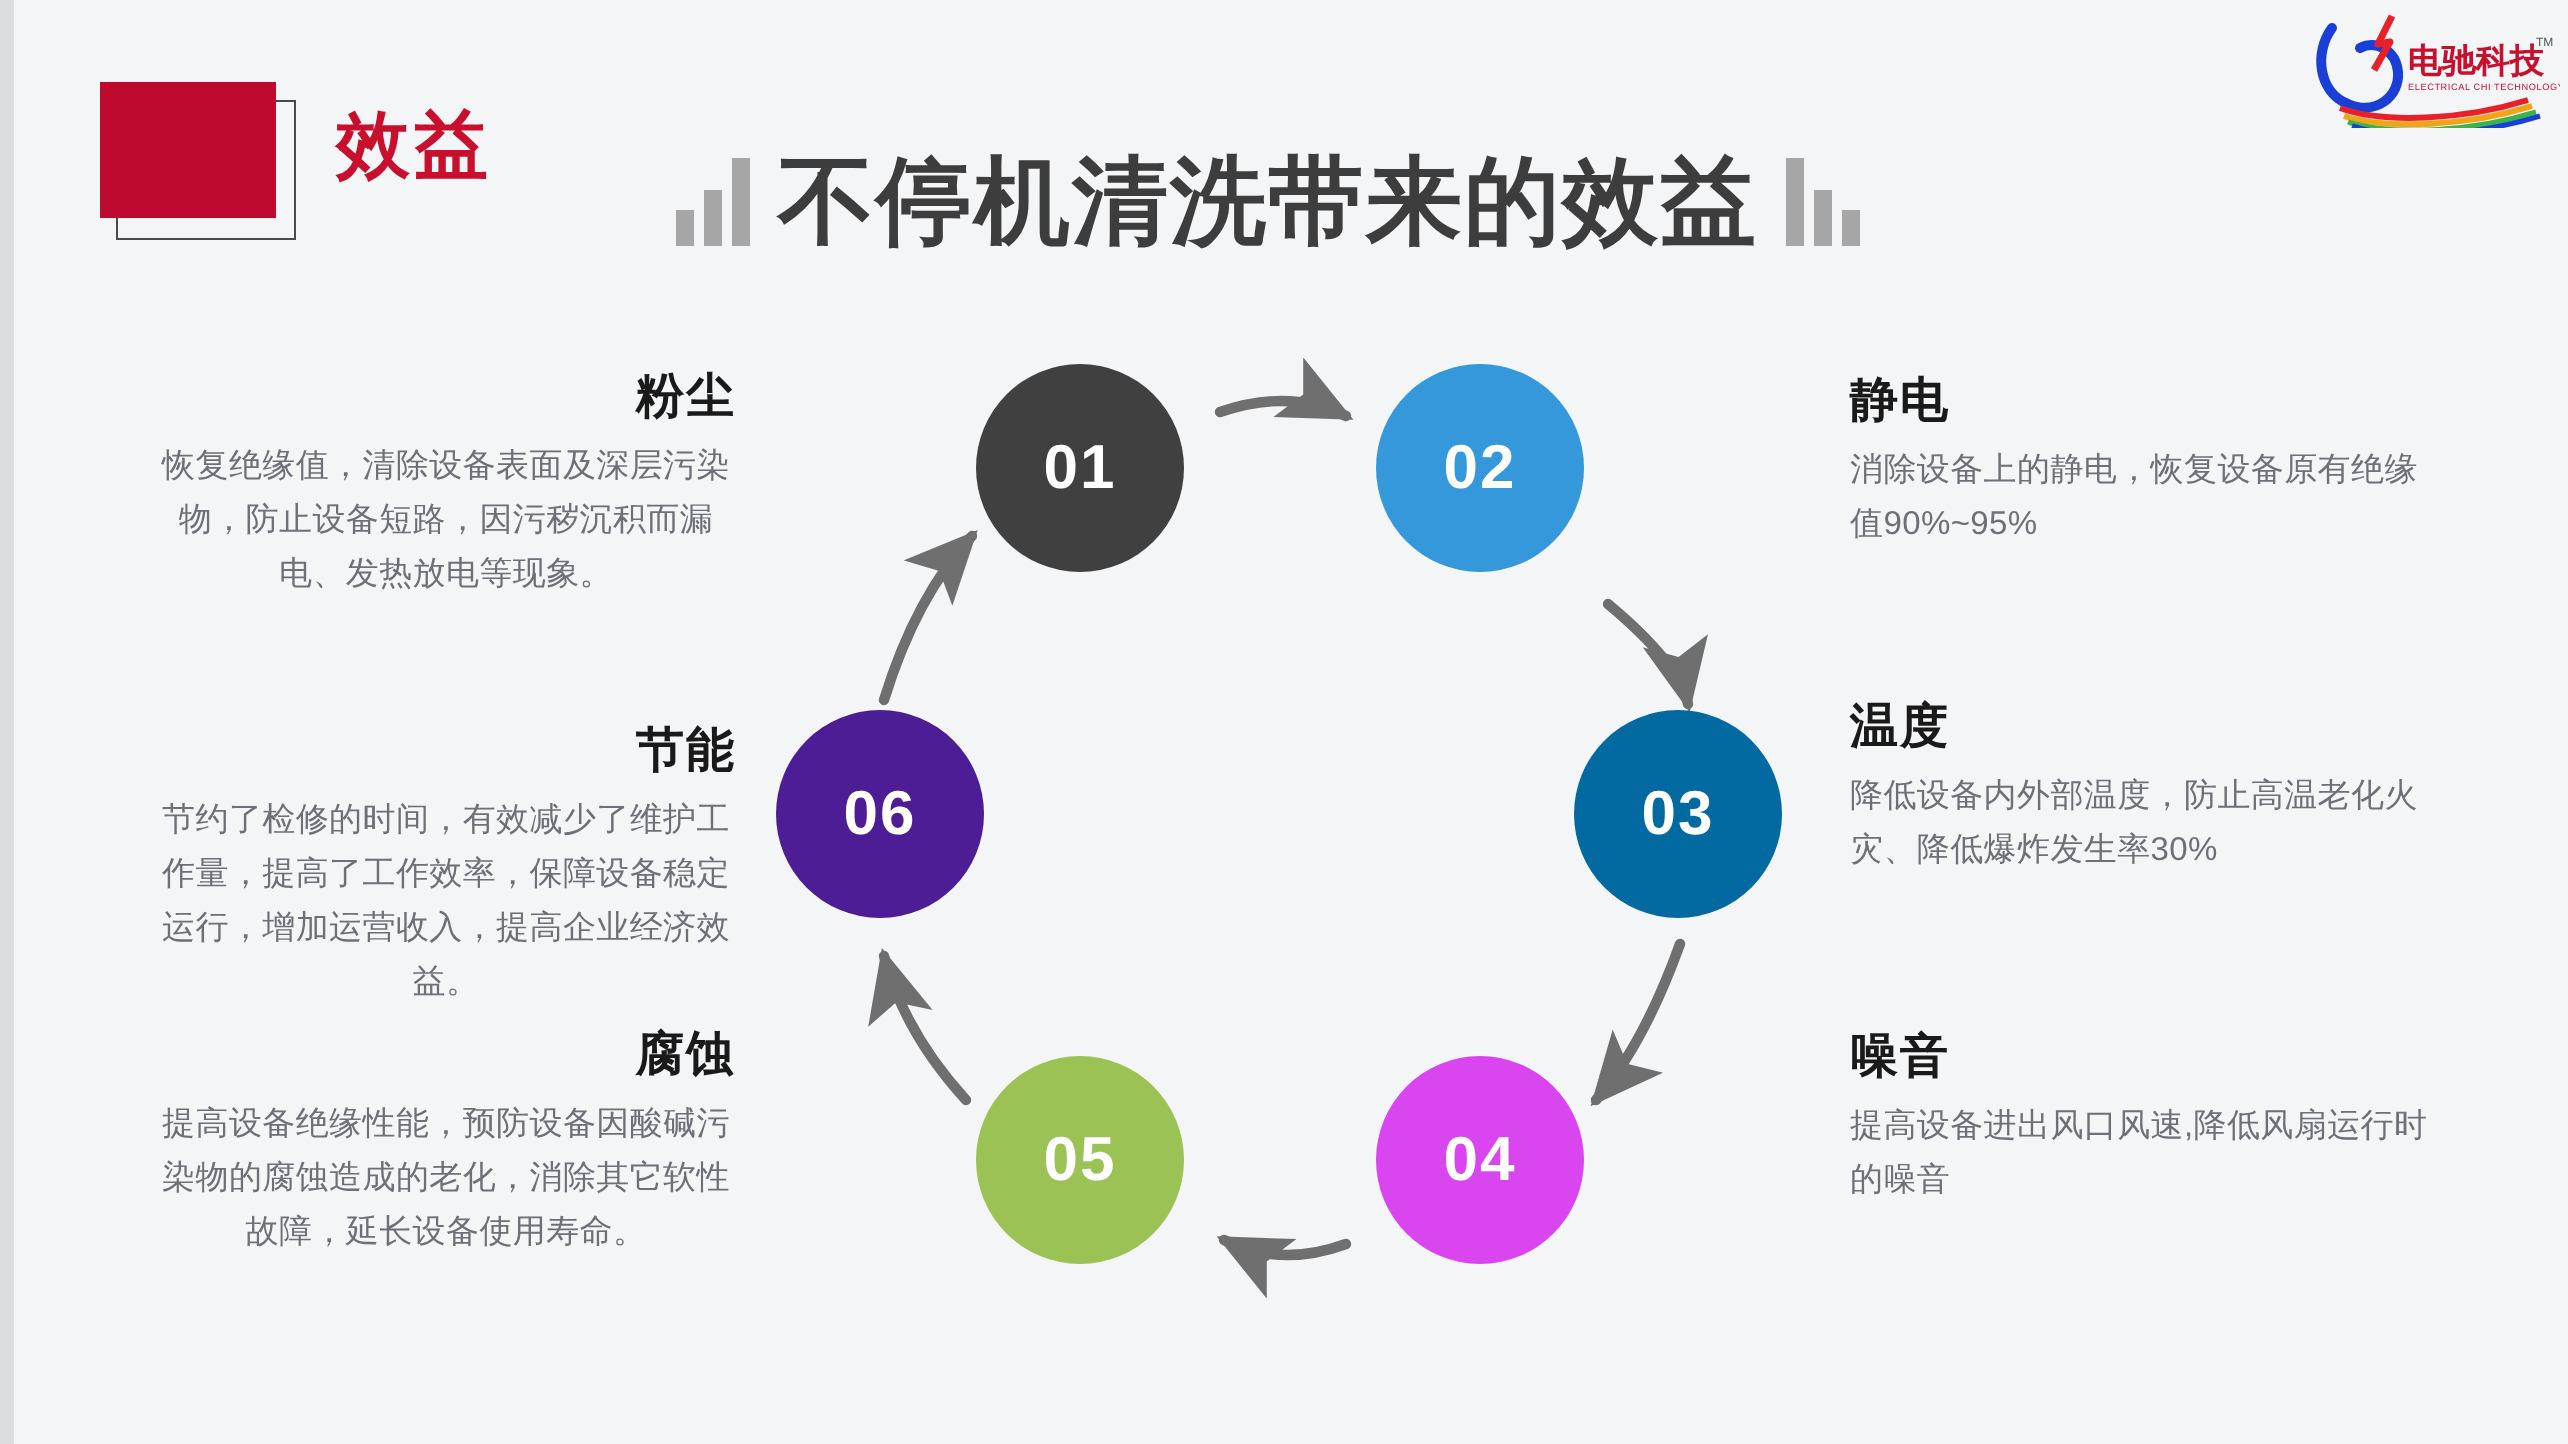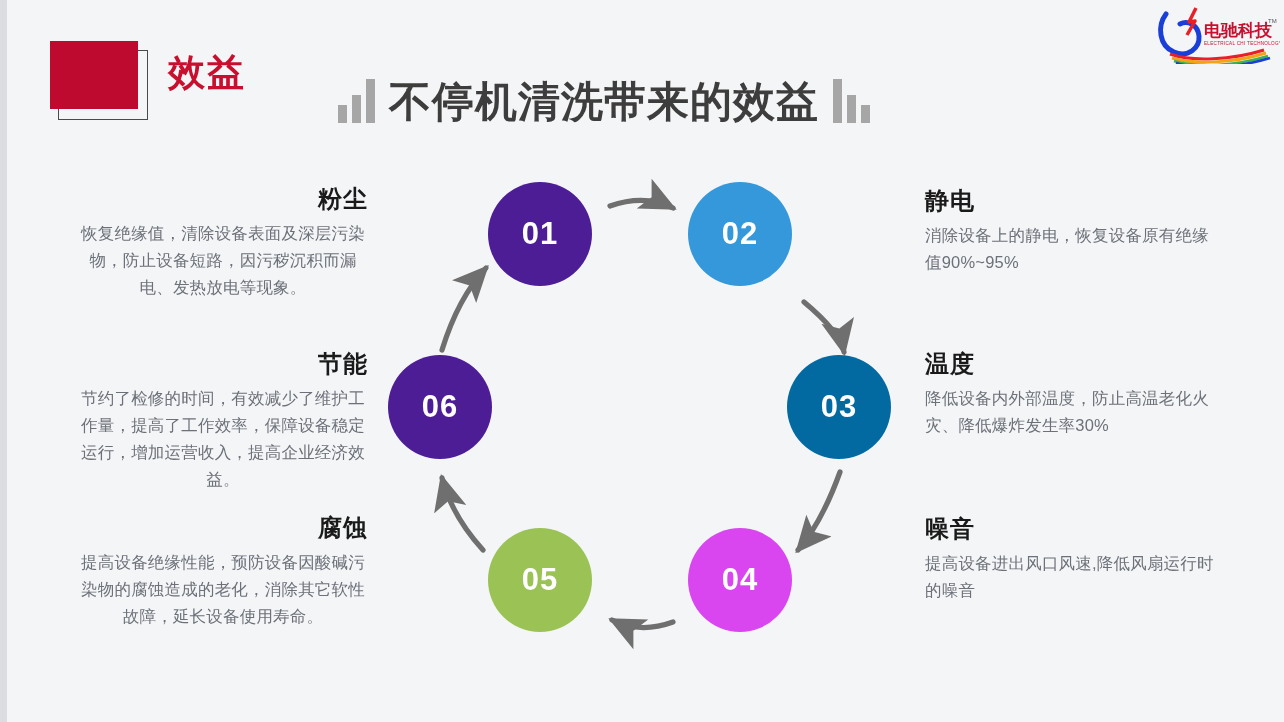--- a/index.html
+++ b/index.html
@@ -72,21 +72,21 @@
     padding-bottom: 5px;
   }
   .deco-bars span { width: 9px; background: #a6a6a6; display:block; }
   .deco-left span:nth-child(1) { height: 18px; }
   .deco-left span:nth-child(2) { height: 28px; }
   .deco-left span:nth-child(3) { height: 44px; }
   .deco-right span:nth-child(1) { height: 44px; }
   .deco-right span:nth-child(2) { height: 28px; }
   .deco-right span:nth-child(3) { height: 18px; }
   .main-title {
-    font-size: 42px;
+    font-size: 48px;
     font-weight: 700;
     color: #3d3d3d;
     letter-spacing: 1px;
     line-height: 52px;
     white-space: nowrap;
   }
 
   
   .logo {
     position: absolute;
@@ -109,21 +109,21 @@
     font-size: 16.5px;
     color: #6c7179;
     line-height: 27px;
     letter-spacing: 0.2px;
   }
   .block.left { text-align: right; left: 78px; }
   .block.left .body { text-align: center; }
   .block.right { text-align: left; left: 925px; }
 
   .b-dust   { top: 183px; }
-  .b-energy { top: 348px; }
+  .b-energy { top: 360px; }
   .b-corr   { top: 512px; }
   .b-static { top: 185px; }
   .b-temp   { top: 348px; }
   .b-noise  { top: 513px; }
 
   
   .cycle {
     position: absolute;
     left: 370px; top: 160px;
     width: 550px; height: 510px;
@@ -225,21 +225,21 @@
       <g fill="none" stroke="#6f6f6f" stroke-width="5.2" stroke-linecap="round" marker-end="url(#ah)">
         <path d="M240 46 Q275 34, 303 48"></path>
         <path d="M434 142 Q470 172, 474 192"></path>
         <path d="M470 312 Q452 362, 428 390"></path>
         <path d="M303 462 Q270 474, 242 460"></path>
         <path d="M113 390 Q82 356, 72 318"></path>
         <path d="M72 190 Q88 138, 116 108"></path>
       </g>
     </svg>
 
-    <div class="node n1" style="background: #4c1d95;">
+    <div class="node n1" style="background: #404040;">
       <span>01</span>
     </div>
     <div class="node n2" style="background: rgb(52, 152, 219);">
       <span>02</span>
     </div>
     <div class="node n3" style="background: #0369a1;">
       <span>03</span>
     </div>
     <div class="node n4" style="background: #d946ef;">
       <span>04</span>

